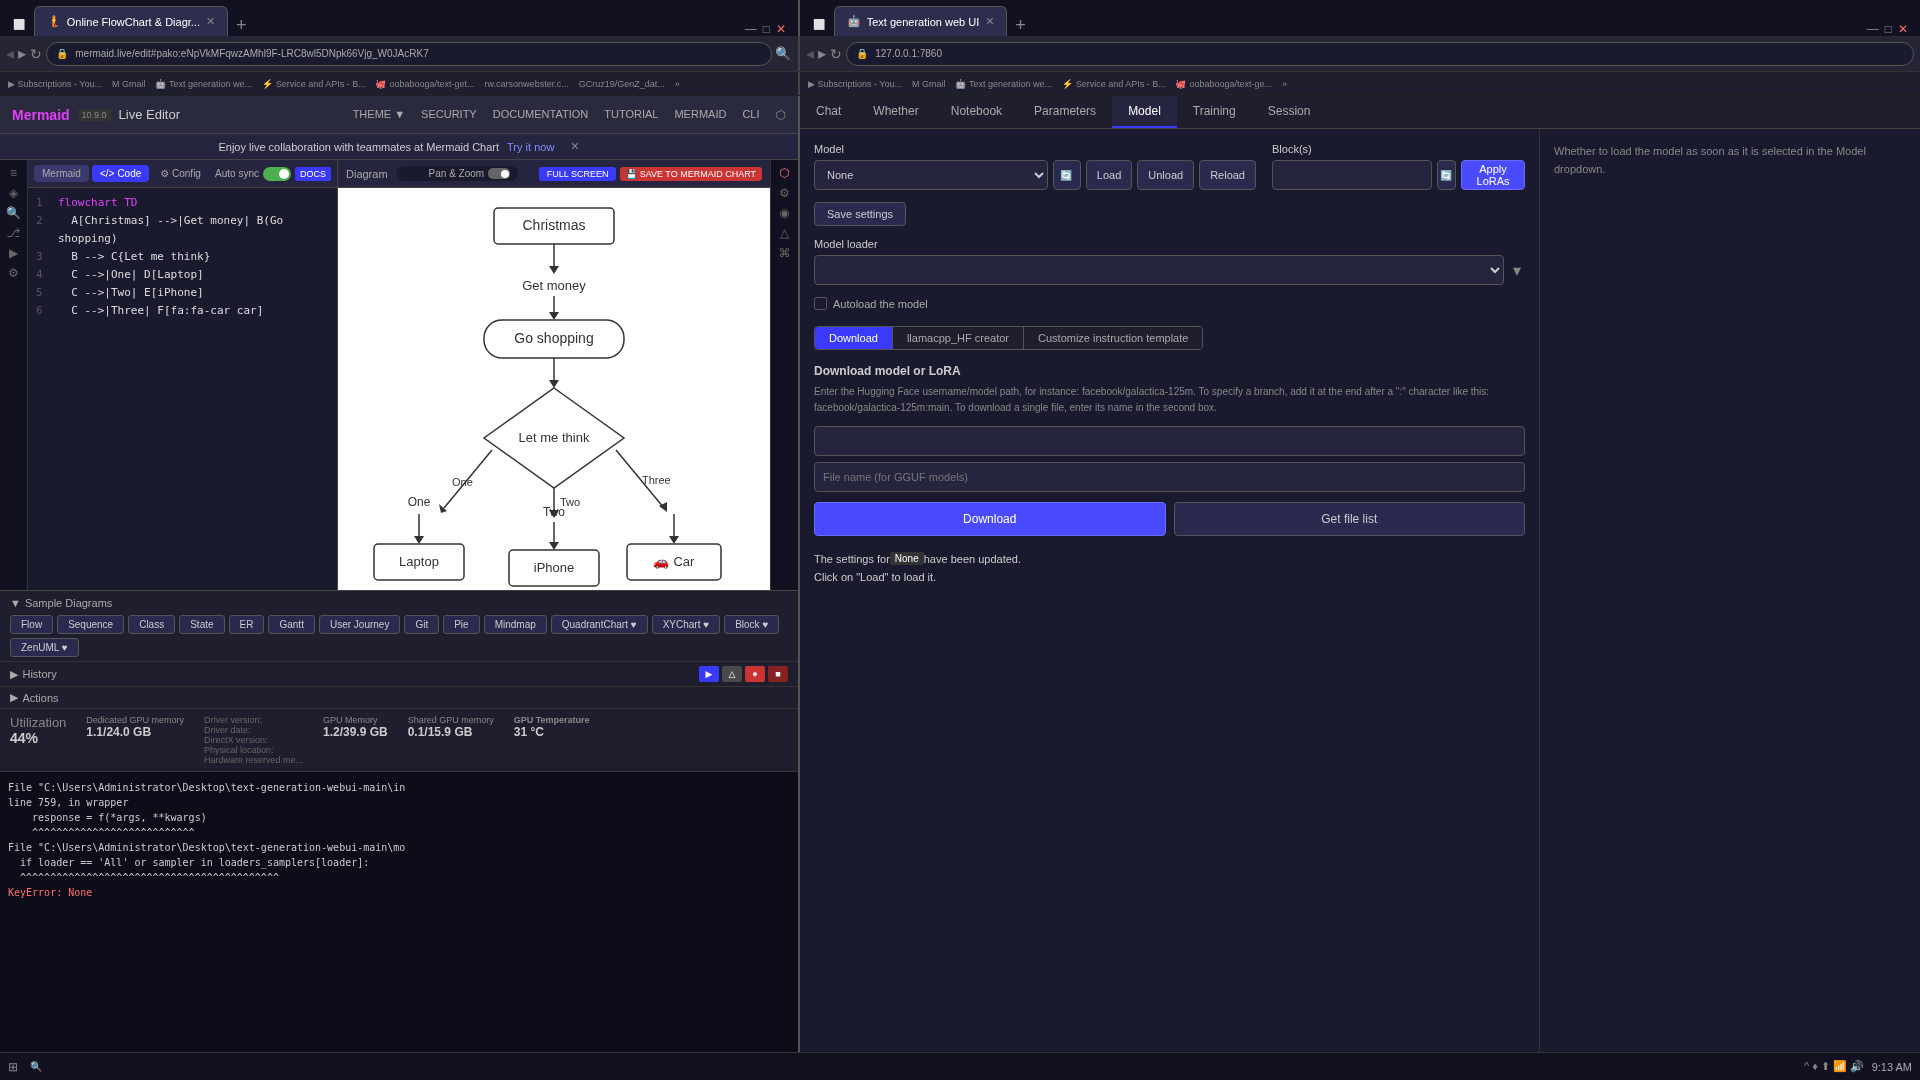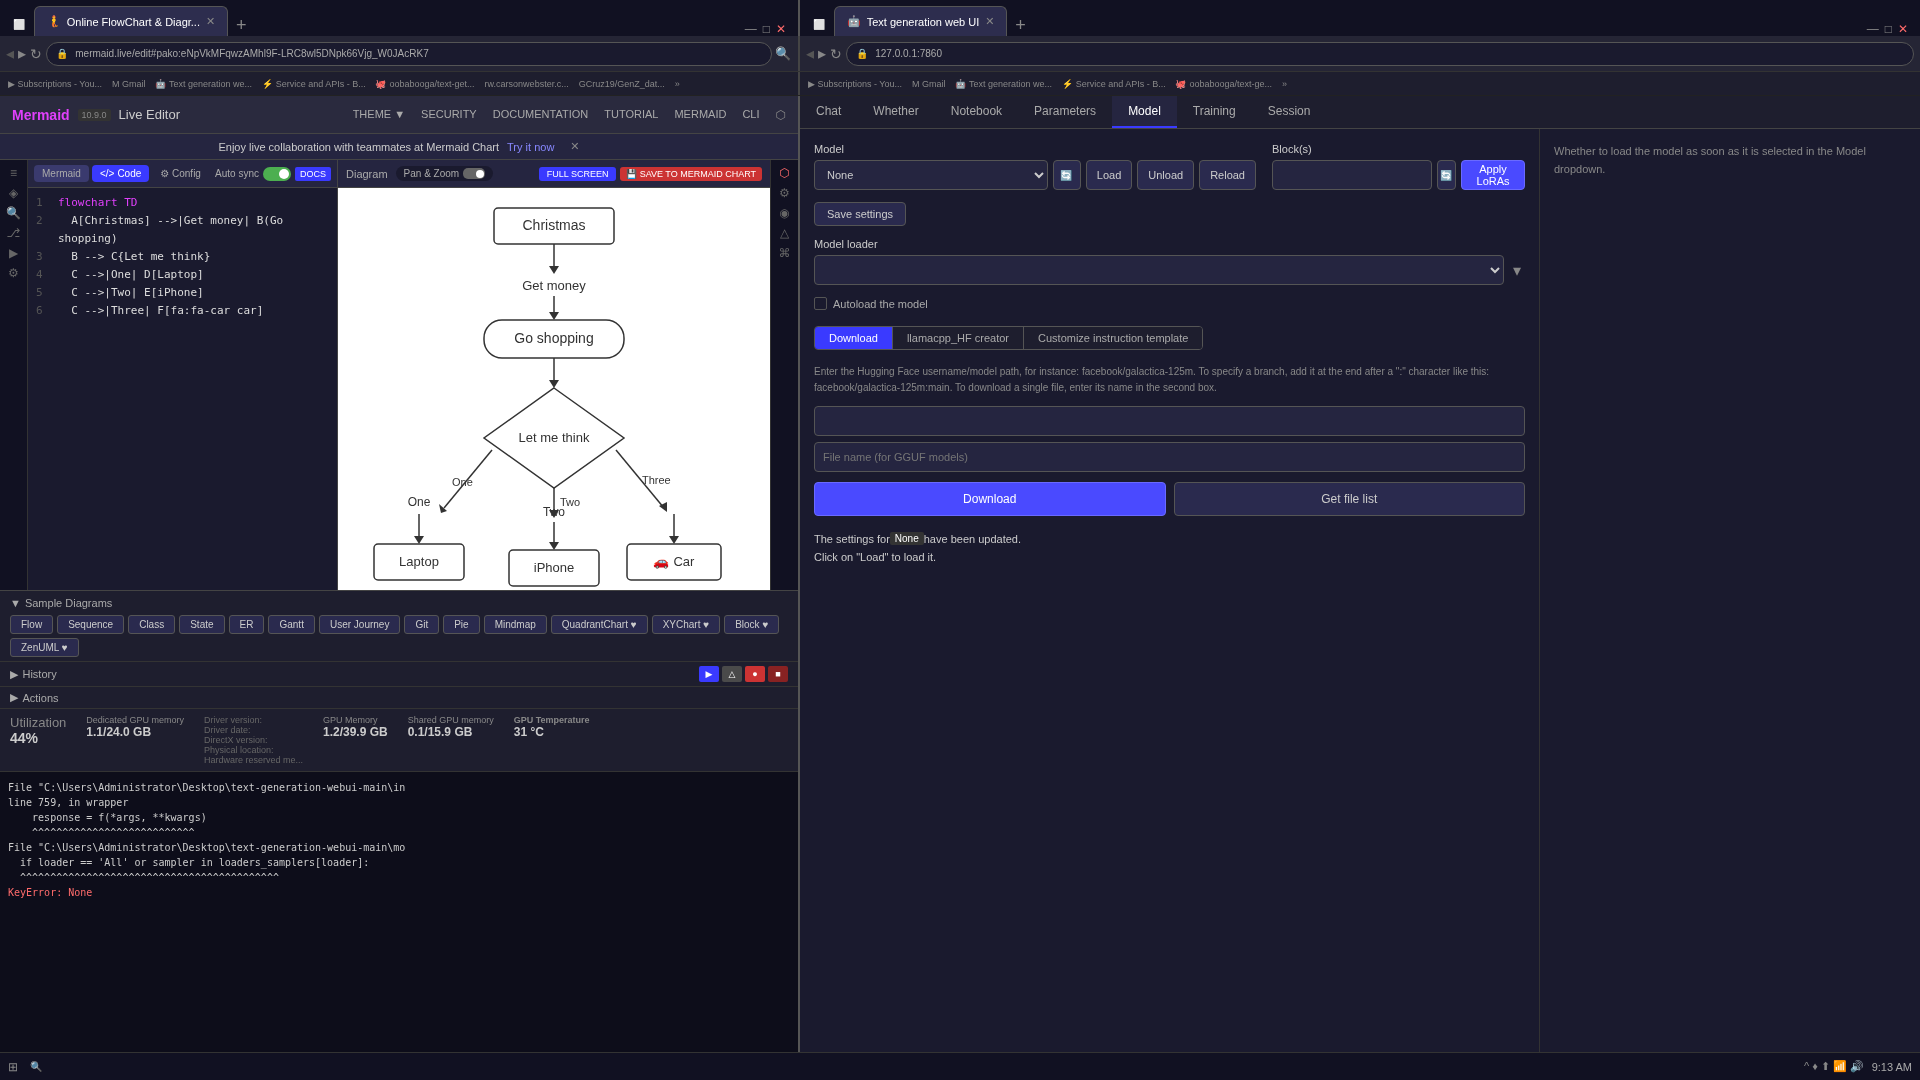--- a/index.html
+++ b/index.html
@@ -167,21 +167,21 @@
               <span style="color: #555; min-width: 14px;">6</span>
               <span style="color: #ddd;">&nbsp;&nbsp;C --&gt;|Three| F[fa:fa-car car]</span>
             </div>
           </div>
         </div>
 
         <div style="flex: 1; display: flex; flex-direction: column;">
           <div style="display: flex; align-items: center; background: #252540; height: 28px; padding: 0 8px; gap: 8px; border-bottom: 1px solid #444; flex-shrink: 0;">
             <span style="color: #aaa; font-size: 11px;">Diagram</span>
             <div style="display: flex; align-items: center; gap: 4px; background: #1a1a2e; border-radius: 10px; padding: 2px 8px;">
-              <span style="font-size: 10px; color: #aaa;">Pan &amp; Zoom</span>
+              <span style="font-size: 10px; color: #aaa; margin-left: 25px;">Pan &amp; Zoom</span>
               <div style="width: 22px; height: 11px; background: #666; border-radius: 5px; position: relative;">
                 <div style="width: 8px; height: 8px; background: #fff; border-radius: 50%; position: absolute; top: 1.5px; right: 1.5px;"></div>
               </div>
             </div>
             <div style="margin-left: auto; display: flex; gap: 4px;">
               <button style="background: #3a3aff; color: #fff; font-size: 9px; padding: 2px 8px; border-radius: 3px; border: none; cursor: pointer;">FULL SCREEN</button>
               <button style="background: #cc3333; color: #fff; font-size: 9px; padding: 2px 6px; border-radius: 3px; border: none; cursor: pointer; display: flex; align-items: center; gap: 2px;">
                 <span>💾</span>
                 <span>SAVE TO MERMAID CHART</span>
               </button>
@@ -404,20 +404,21 @@
           </div>
 
           
           <div style="display: flex; gap: 0; margin-bottom: 14px; border-radius: 4px; overflow: hidden; border: 1px solid #555; width: fit-content;">
             <div style="padding: 5px 14px; font-size: 11px; color: #fff; cursor: pointer; background: #3a3aff;">Download</div>
             <div style="padding: 5px 14px; font-size: 11px; color: #aaa; cursor: pointer; background: #1e1e2e; border-left: 1px solid #555;">llamacpp_HF creator</div>
             <div style="padding: 5px 14px; font-size: 11px; color: #aaa; cursor: pointer; background: #1e1e2e; border-left: 1px solid #555;">Customize instruction template</div>
           </div>
 
           
+          <div style="font-size: 12px; color: #ccc; font-weight: bold; margin-bottom: 6px;">Download model or LoRA</div>
           <div style="color: #888; font-size: 10px; line-height: 1.6; margin-bottom: 10px;">Enter the Hugging Face username/model path, for instance: facebook/galactica-125m. To specify a branch, add it at the end after a ":" character like this: facebook/galactica-125m:main. To download a single file, enter its name in the second box.</div>
           
           <input type="text" style="width: 100%; background: rgb(37, 37, 64); border: 1px solid rgb(85, 85, 85); color: rgb(204, 204, 204); font-size: 11px; height: 30px; border-radius: 4px; padding: 0px 8px; margin-bottom: 6px;">
           <input type="text" style="width: 100%; background: rgb(37, 37, 64); border: 1px solid rgb(85, 85, 85); color: rgb(85, 85, 85); font-size: 11px; height: 30px; border-radius: 4px; padding: 0px 8px; margin-bottom: 10px;" placeholder="File name (for GGUF models)">
 
           <div style="display: flex; gap: 8px; margin-bottom: 16px;">
             <button style="flex: 1; background: #4a4aff; border: 1px solid #6a6aff; color: #fff; font-size: 12px; height: 34px; border-radius: 4px; cursor: pointer;">Download</button>
             <button style="flex: 1; background: #2a2a4e; border: 1px solid #555; color: #ccc; font-size: 12px; height: 34px; border-radius: 4px; cursor: pointer;">Get file list</button>
           </div>
 

